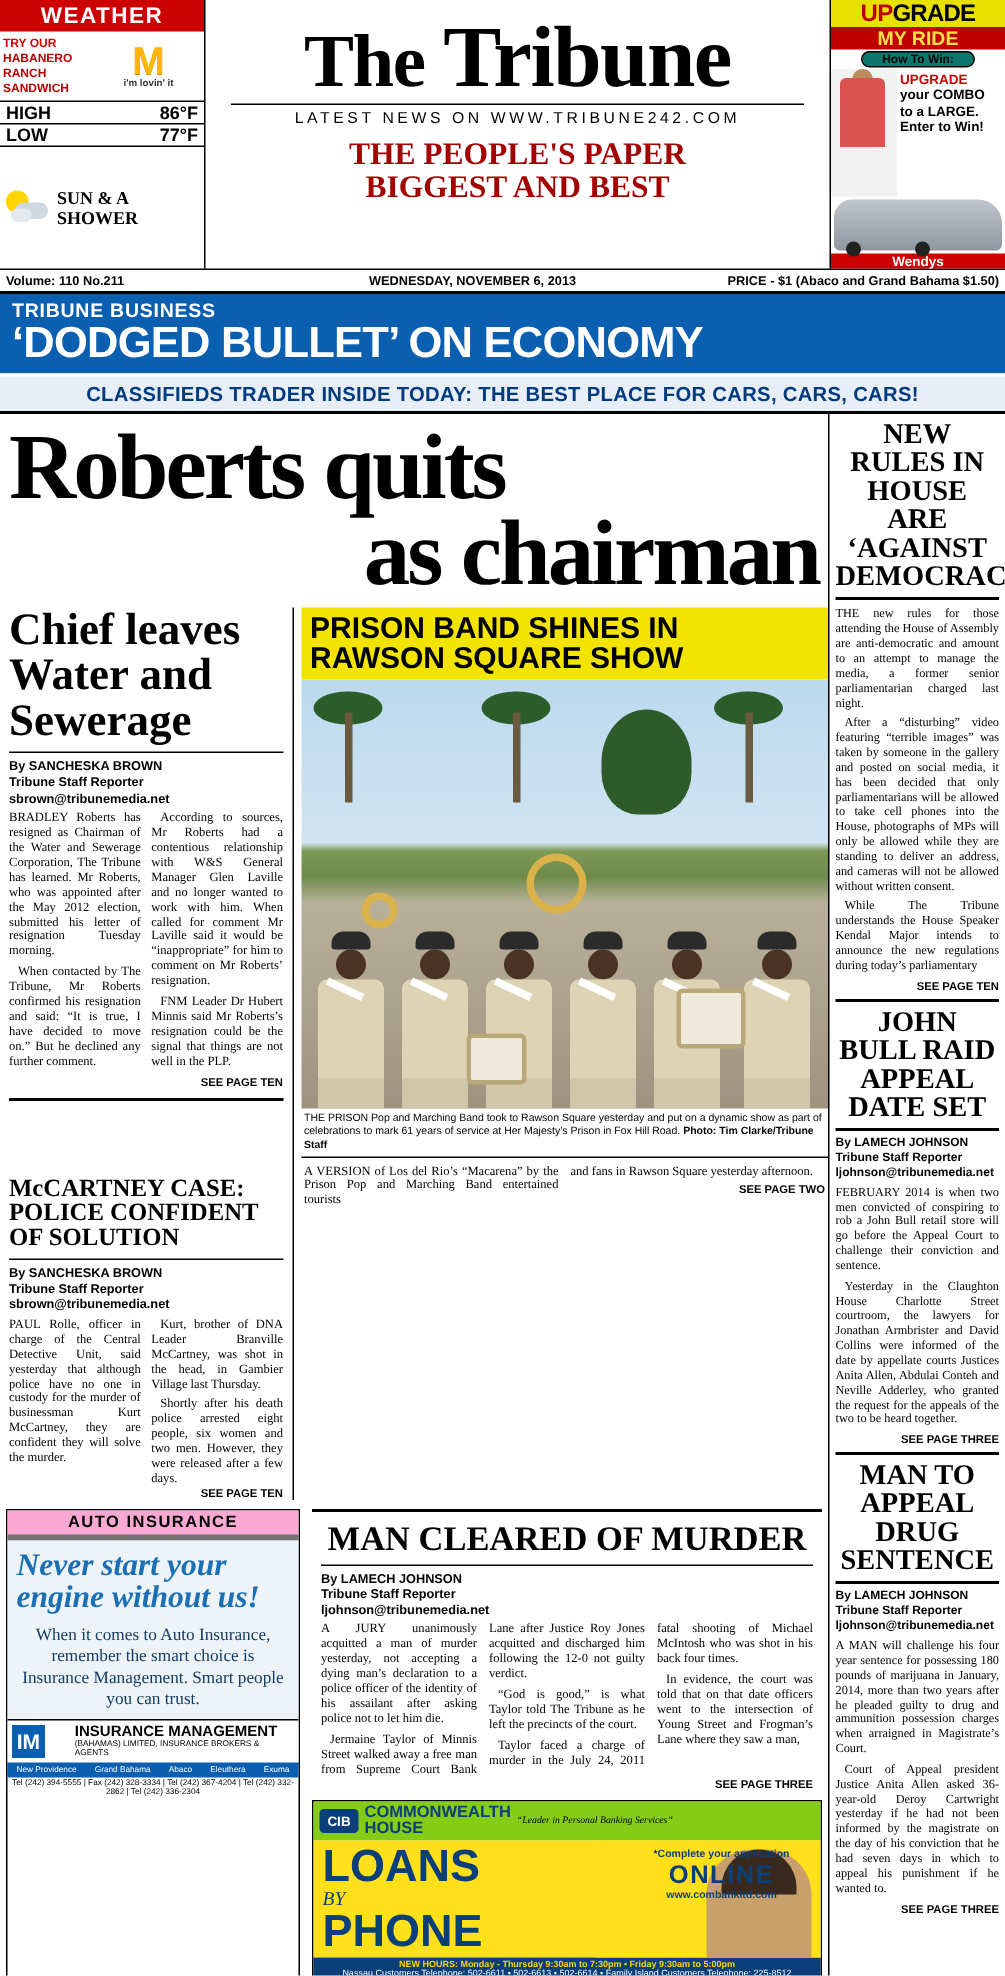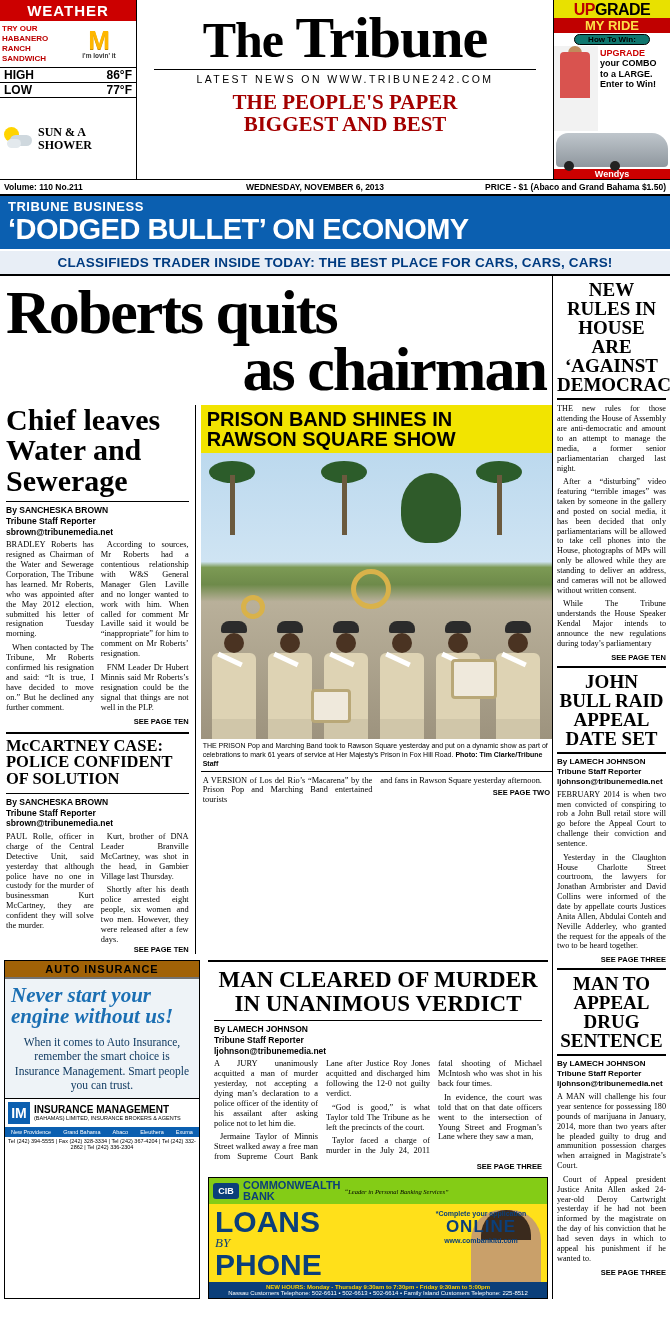--- a/index.html
+++ b/index.html
@@ -77,21 +77,21 @@
   .photo-col { width:357px; padding-left:5px; }
 
   .deck { font-family:"Liberation Serif",serif; font-weight:bold; font-size:30px; line-height:1.02; }
   .byline { font-family:"Liberation Sans",sans-serif; font-size:8.5px; font-weight:bold; line-height:1.25; margin:5px 0 3px; border-top:1px solid #000; padding-top:3px;}
   .cols2 { column-count:2; column-gap:7px; font-size:8.4px; line-height:1.18; text-align:justify; }
   .cols2 p { margin:0 0 4px; text-indent:6px; }
   .cols2 p.first { text-indent:0; }
   .seepage { font-family:"Liberation Sans",sans-serif; font-size:7.5px; font-weight:bold; text-align:right; }
 
   .subhead-box { border-top:2px solid #000; margin-top:6px; padding-top:4px; }
-  .subhead { font-family:"Liberation Sans",serif; font-family:"Liberation Serif",serif; font-weight:bold; font-size:16.5px; line-height:1.02; }
+  .subhead { font-family:"Liberation Sans",serif; font-family:"Liberation Serif",serif; font-weight:bold; font-size:16.5px; line-height:1.02;margin-top:46px; }
 
   
   .photo-caption-bar { background:#f2e400; padding:4px 6px; }
   .photo-caption-bar .t { font-family:"Liberation Sans",sans-serif; font-weight:bold; font-size:20px; line-height:1.02; color:#000; }
   .photo { height:286px; position:relative; overflow:hidden; background:linear-gradient(#bcd9ee 0%, #cfe4f3 38%, #7c9a54 40%, #6e8a4a 46%, #b9b09a 52%, #9d937e 100%); }
   .sky-tree { position:absolute; width:60px; height:70px; background:#2f5b2a; border-radius:50% 50% 40% 40%; top:6px; }
   .palm { position:absolute; top:2px; width:46px; height:46px; }
   .palm .trunk { position:absolute; left:21px; top:20px; width:5px; height:60px; background:#6b5a3e; }
   .palm .frond { position:absolute; left:0; top:6px; width:46px; height:22px; background:#2c5c2a; border-radius:50%; }
   .bandsman { position:absolute; bottom:0; width:54px; }
@@ -104,25 +104,25 @@
   .photo-credit { font-family:"Liberation Sans",sans-serif; font-size:7px; line-height:1.25; padding:3px 2px 2px; border-bottom:1px solid #000;}
   .photo-credit .b { font-weight:bold; }
 
   .under-photo { display:flex; gap:8px; padding:4px 2px 0; font-size:8.4px; line-height:1.18; text-align:justify; }
   .under-photo div { flex:1; }
   .under-photo p { margin:0 0 4px; text-indent:6px; }
   .under-photo p.first { text-indent:0; }
 
   
   .ins-ad { border:1px solid #000; margin:6px 4px 0; width:196px; }
-  .ins-ad .hdr { background:#a16207; text-align:center; font-family:"Liberation Sans",sans-serif; font-size:11px; font-weight:bold; letter-spacing:1px; padding:2px 0; border-bottom:2px solid #737373; }
+  .ins-ad .hdr { background:#f9a8d4; text-align:center; font-family:"Liberation Sans",sans-serif; font-size:11px; font-weight:bold; letter-spacing:1px; padding:2px 0; border-bottom:4px solid #737373; }
   .ins-ad .body { background:#eef3f7; padding:6px; }
   .ins-ad .big { font-family:"Liberation Serif",serif; font-style:italic; color:#1b6fb3; font-size:21px; font-weight:bold; line-height:1.0; }
   .ins-ad .copy { font-family:"Liberation Serif",serif; font-size:11.5px; line-height:1.25; color:#123c63; margin-top:8px; text-align:center; }
-  .ins-ad .foot { background:#fff; border-top:1px solid #000; padding:3px; display:flex; align-items:center; gap:4px; }
+  .ins-ad .foot { background:#fff; border-top:1px solid #000; padding:3px; display:flex; align-items:center; gap:20px; }
   .ins-ad .logo { width:22px; height:22px; background:#0b5fb0; color:#fff; font-family:"Liberation Sans",sans-serif; font-weight:bold; font-size:14px; display:flex; align-items:center; justify-content:center; }
   .ins-ad .fname { font-family:"Liberation Sans",sans-serif; font-weight:bold; font-size:10px; line-height:1; }
   .ins-ad .fsub { font-family:"Liberation Sans",sans-serif; font-size:5.5px; }
   .ins-ad .branches { background:#0b5fb0; color:#fff; font-family:"Liberation Sans",sans-serif; font-size:5.5px; display:flex; justify-content:space-around; padding:2px 0; }
   .ins-ad .phones { font-family:"Liberation Sans",sans-serif; font-size:5.5px; text-align:center; padding:1px 0; }
 
   
   .murder { padding:6px 6px 0; border-top:2px solid #000; margin:6px 4px 0; }
   .murder h2 { font-family:"Liberation Serif",serif; font-weight:bold; font-size:23px; text-align:center; line-height:1.03; margin:0 0 5px; }
   .cols3 { column-count:3; column-gap:8px; font-size:8.4px; line-height:1.18; text-align:justify; }
@@ -389,21 +389,20 @@
             <span>Eleuthera</span>
             <span>Exuma</span>
           </div>
           <div class="phones">Tel (242) 394-5555  |  Fax (242) 328-3334  |  Tel (242) 367-4204  |  Tel (242) 332-2862  |  Tel (242) 336-2304</div>
         </div>
 
         <div style="flex:1;">
           <div class="murder">
             <h2>
               <span>MAN CLEARED OF MURDER</span><br>
-              <span>IN UNANIMOUS VERDICT</span>
             </h2>
             <div class="byline">
               <div>By LAMECH JOHNSON</div>
               <div>Tribune Staff Reporter</div>
               <div>ljohnson@tribunemedia.net</div>
             </div>
             <div class="cols3">
               <p class="first">A JURY unanimously acquitted a man of murder yesterday, not accepting a dying man’s declaration to a police officer of the identity of his assailant after asking police not to let him die.</p>
               <p>Jermaine Taylor of Minnis Street walked away a free man from Supreme Court Bank Lane after Justice Roy Jones acquitted and discharged him following the 12-0 not guilty verdict.</p>
               <p>“God is good,” is what Taylor told The Tribune as he left the precincts of the court.</p>
@@ -411,21 +410,21 @@
               <p>In evidence, the court was told that on that date officers went to the intersection of Young Street and Frogman’s Lane where they saw a man,</p>
             </div>
             <div class="seepage">SEE PAGE THREE</div>
           </div>
 
           <div class="bank-ad">
             <div class="bank-top">
               <div class="cib">CIB</div>
               <div>
                 <div class="bank-name">COMMONWEALTH</div>
-                <div class="bank-name">BANK</div>
+                <div class="bank-name">HOUSE</div>
               </div>
               <div class="bank-tag">“Leader in Personal Banking Services”</div>
             </div>
             <div class="bank-main">
               <div class="bank-left">
                 <div class="loans">LOANS</div>
                 <div class="byword">BY</div>
                 <div class="loans">PHONE</div>
               </div>
               <div class="bank-right">
@@ -481,20 +480,20 @@
       <div>
         <div class="rc-head">MAN TO APPEAL DRUG SENTENCE</div>
         <div class="rc-rule"></div>
         <div class="rc-byline">
           <div>By LAMECH JOHNSON</div>
           <div>Tribune Staff Reporter</div>
           <div>ljohnson@tribunemedia.net</div>
         </div>
         <div class="rc-body">
           <p class="first">A MAN will challenge his four year sentence for possessing 180 pounds of marijuana in January, 2014, more than two years after he pleaded guilty to drug and ammunition possession charges when arraigned in Magistrate’s Court.</p>
-          <p>Court of Appeal president Justice Anita Allen asked 24-year-old Deroy Cartwright yesterday if he had not been informed by the magistrate on the day of his conviction that he had seven days in which to appeal his punishment if he wanted to.</p>
+          <p>Court of Appeal president Justice Anita Allen asked 36-year-old Deroy Cartwright yesterday if he had not been informed by the magistrate on the day of his conviction that he had seven days in which to appeal his punishment if he wanted to.</p>
         </div>
         <div class="rc-see">SEE PAGE THREE</div>
       </div>
 
     </div>
   </div>
 </div>
 
 </body></html>

